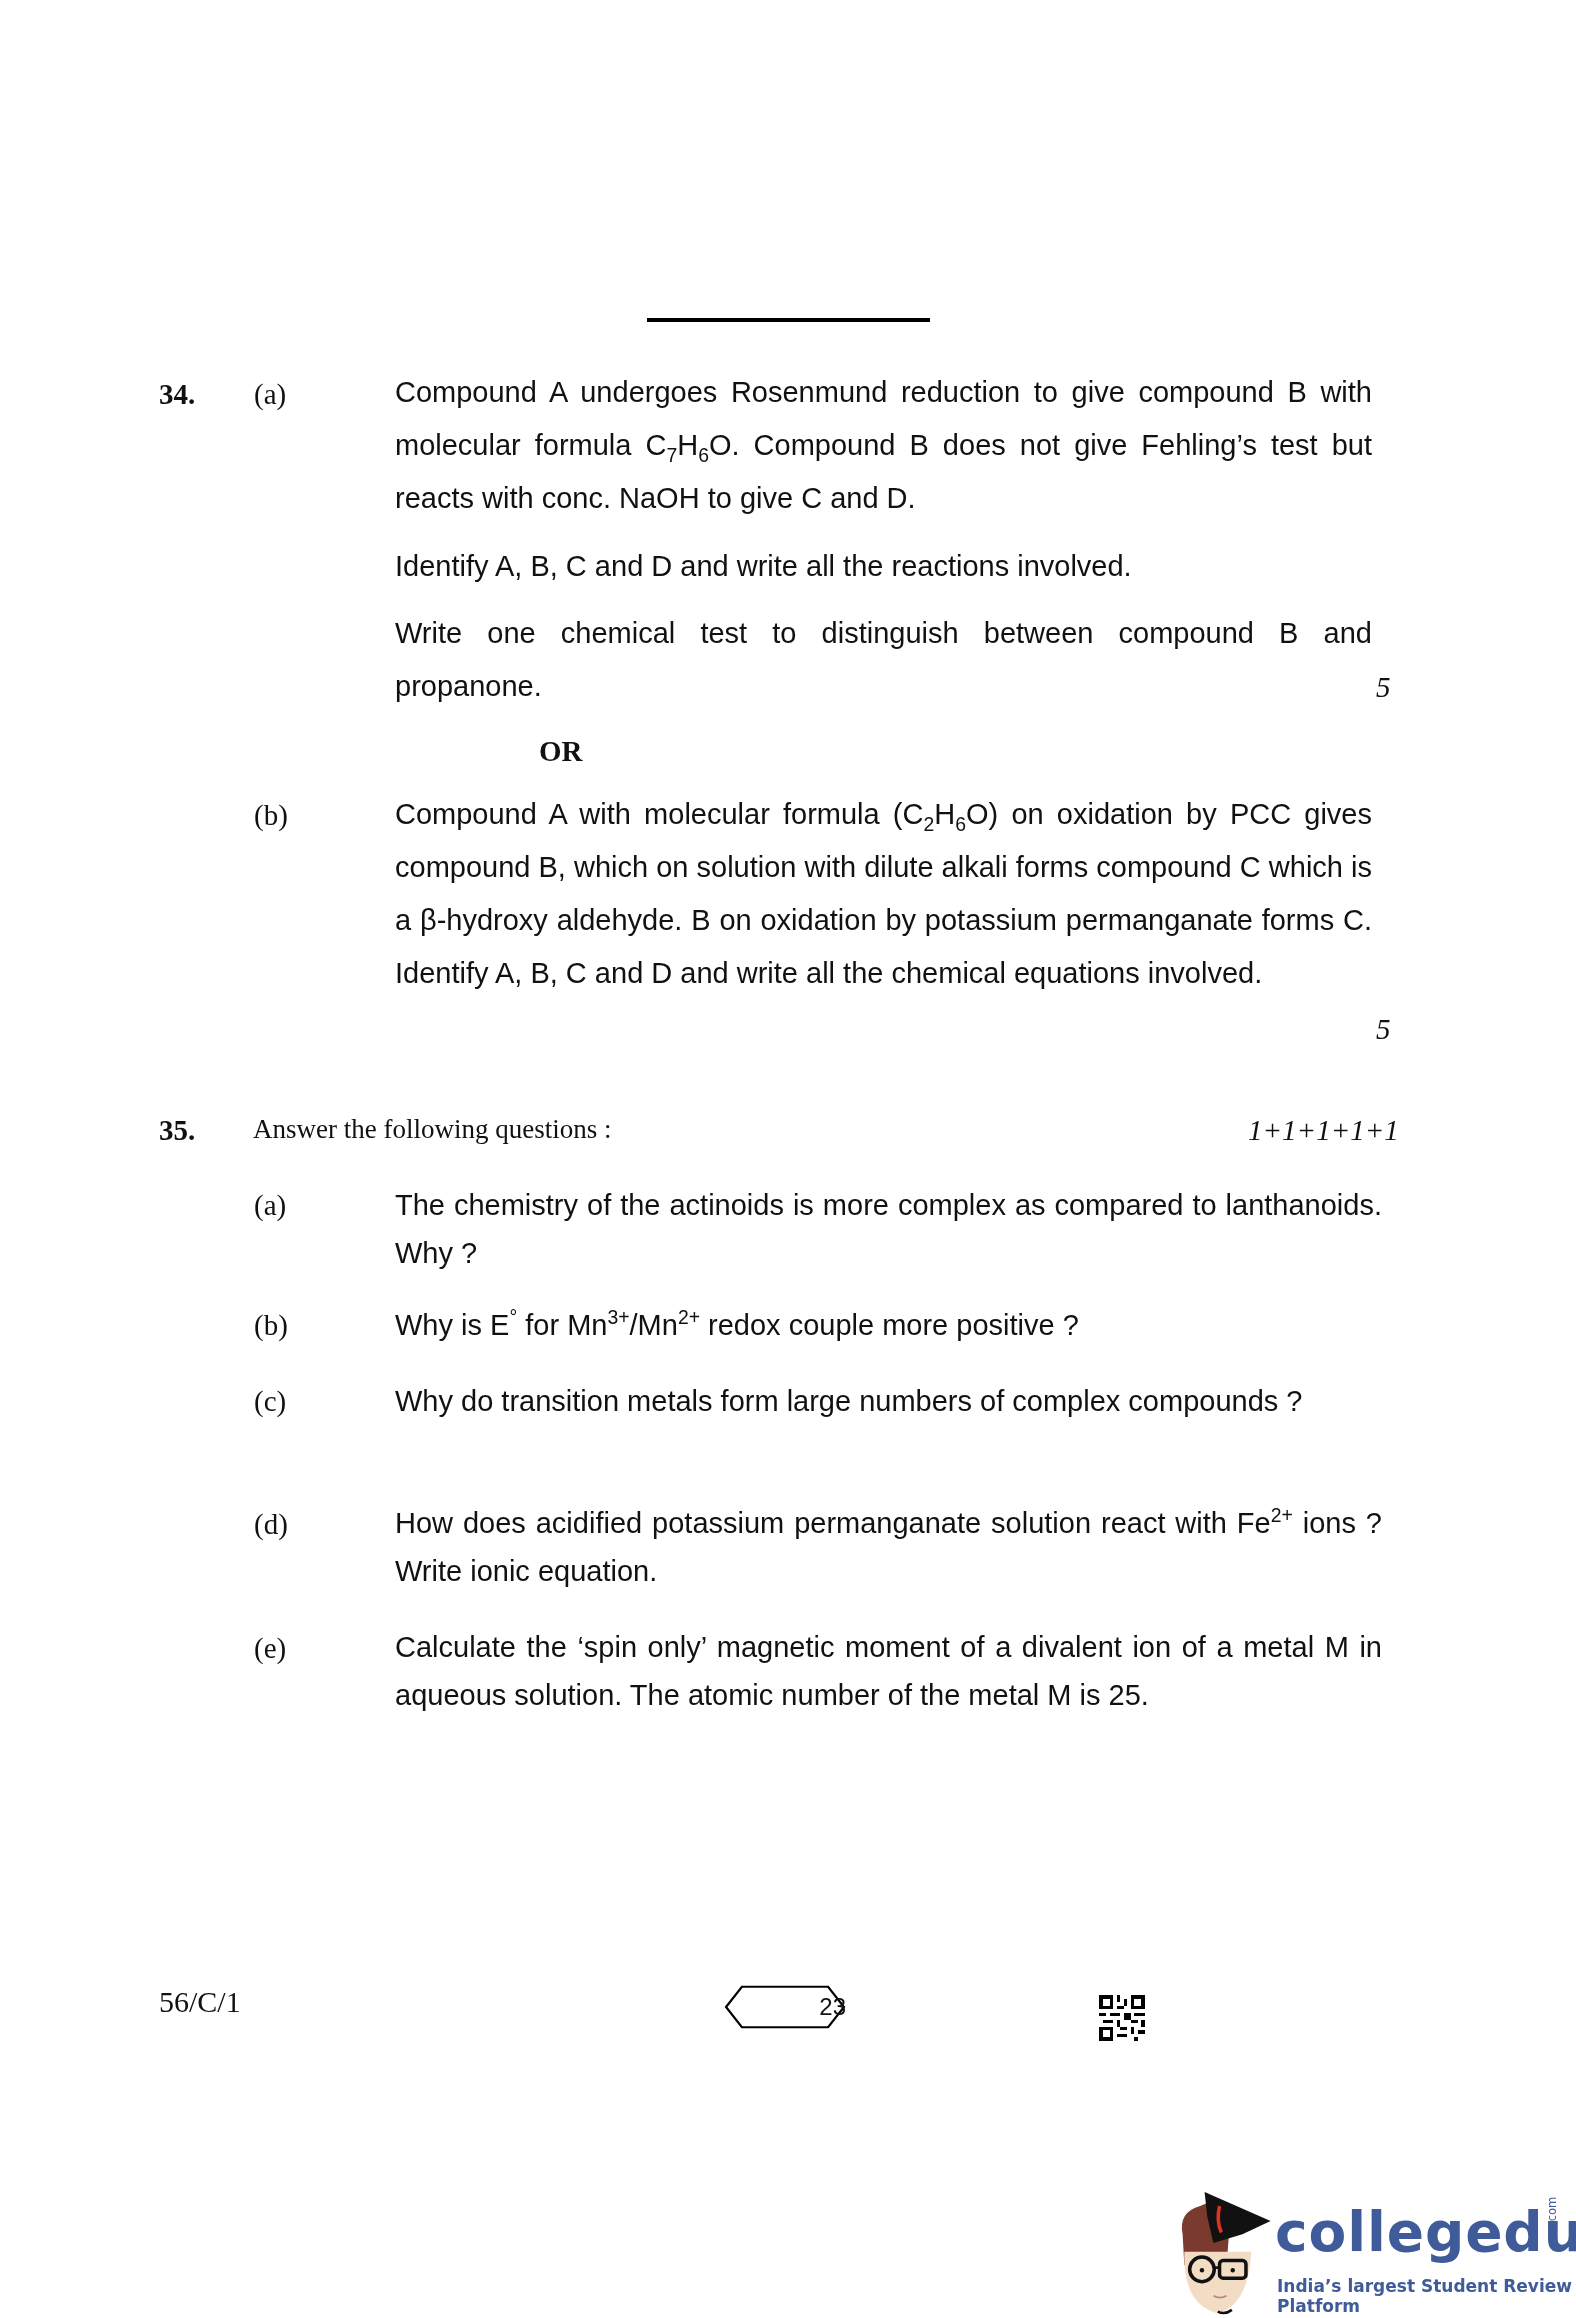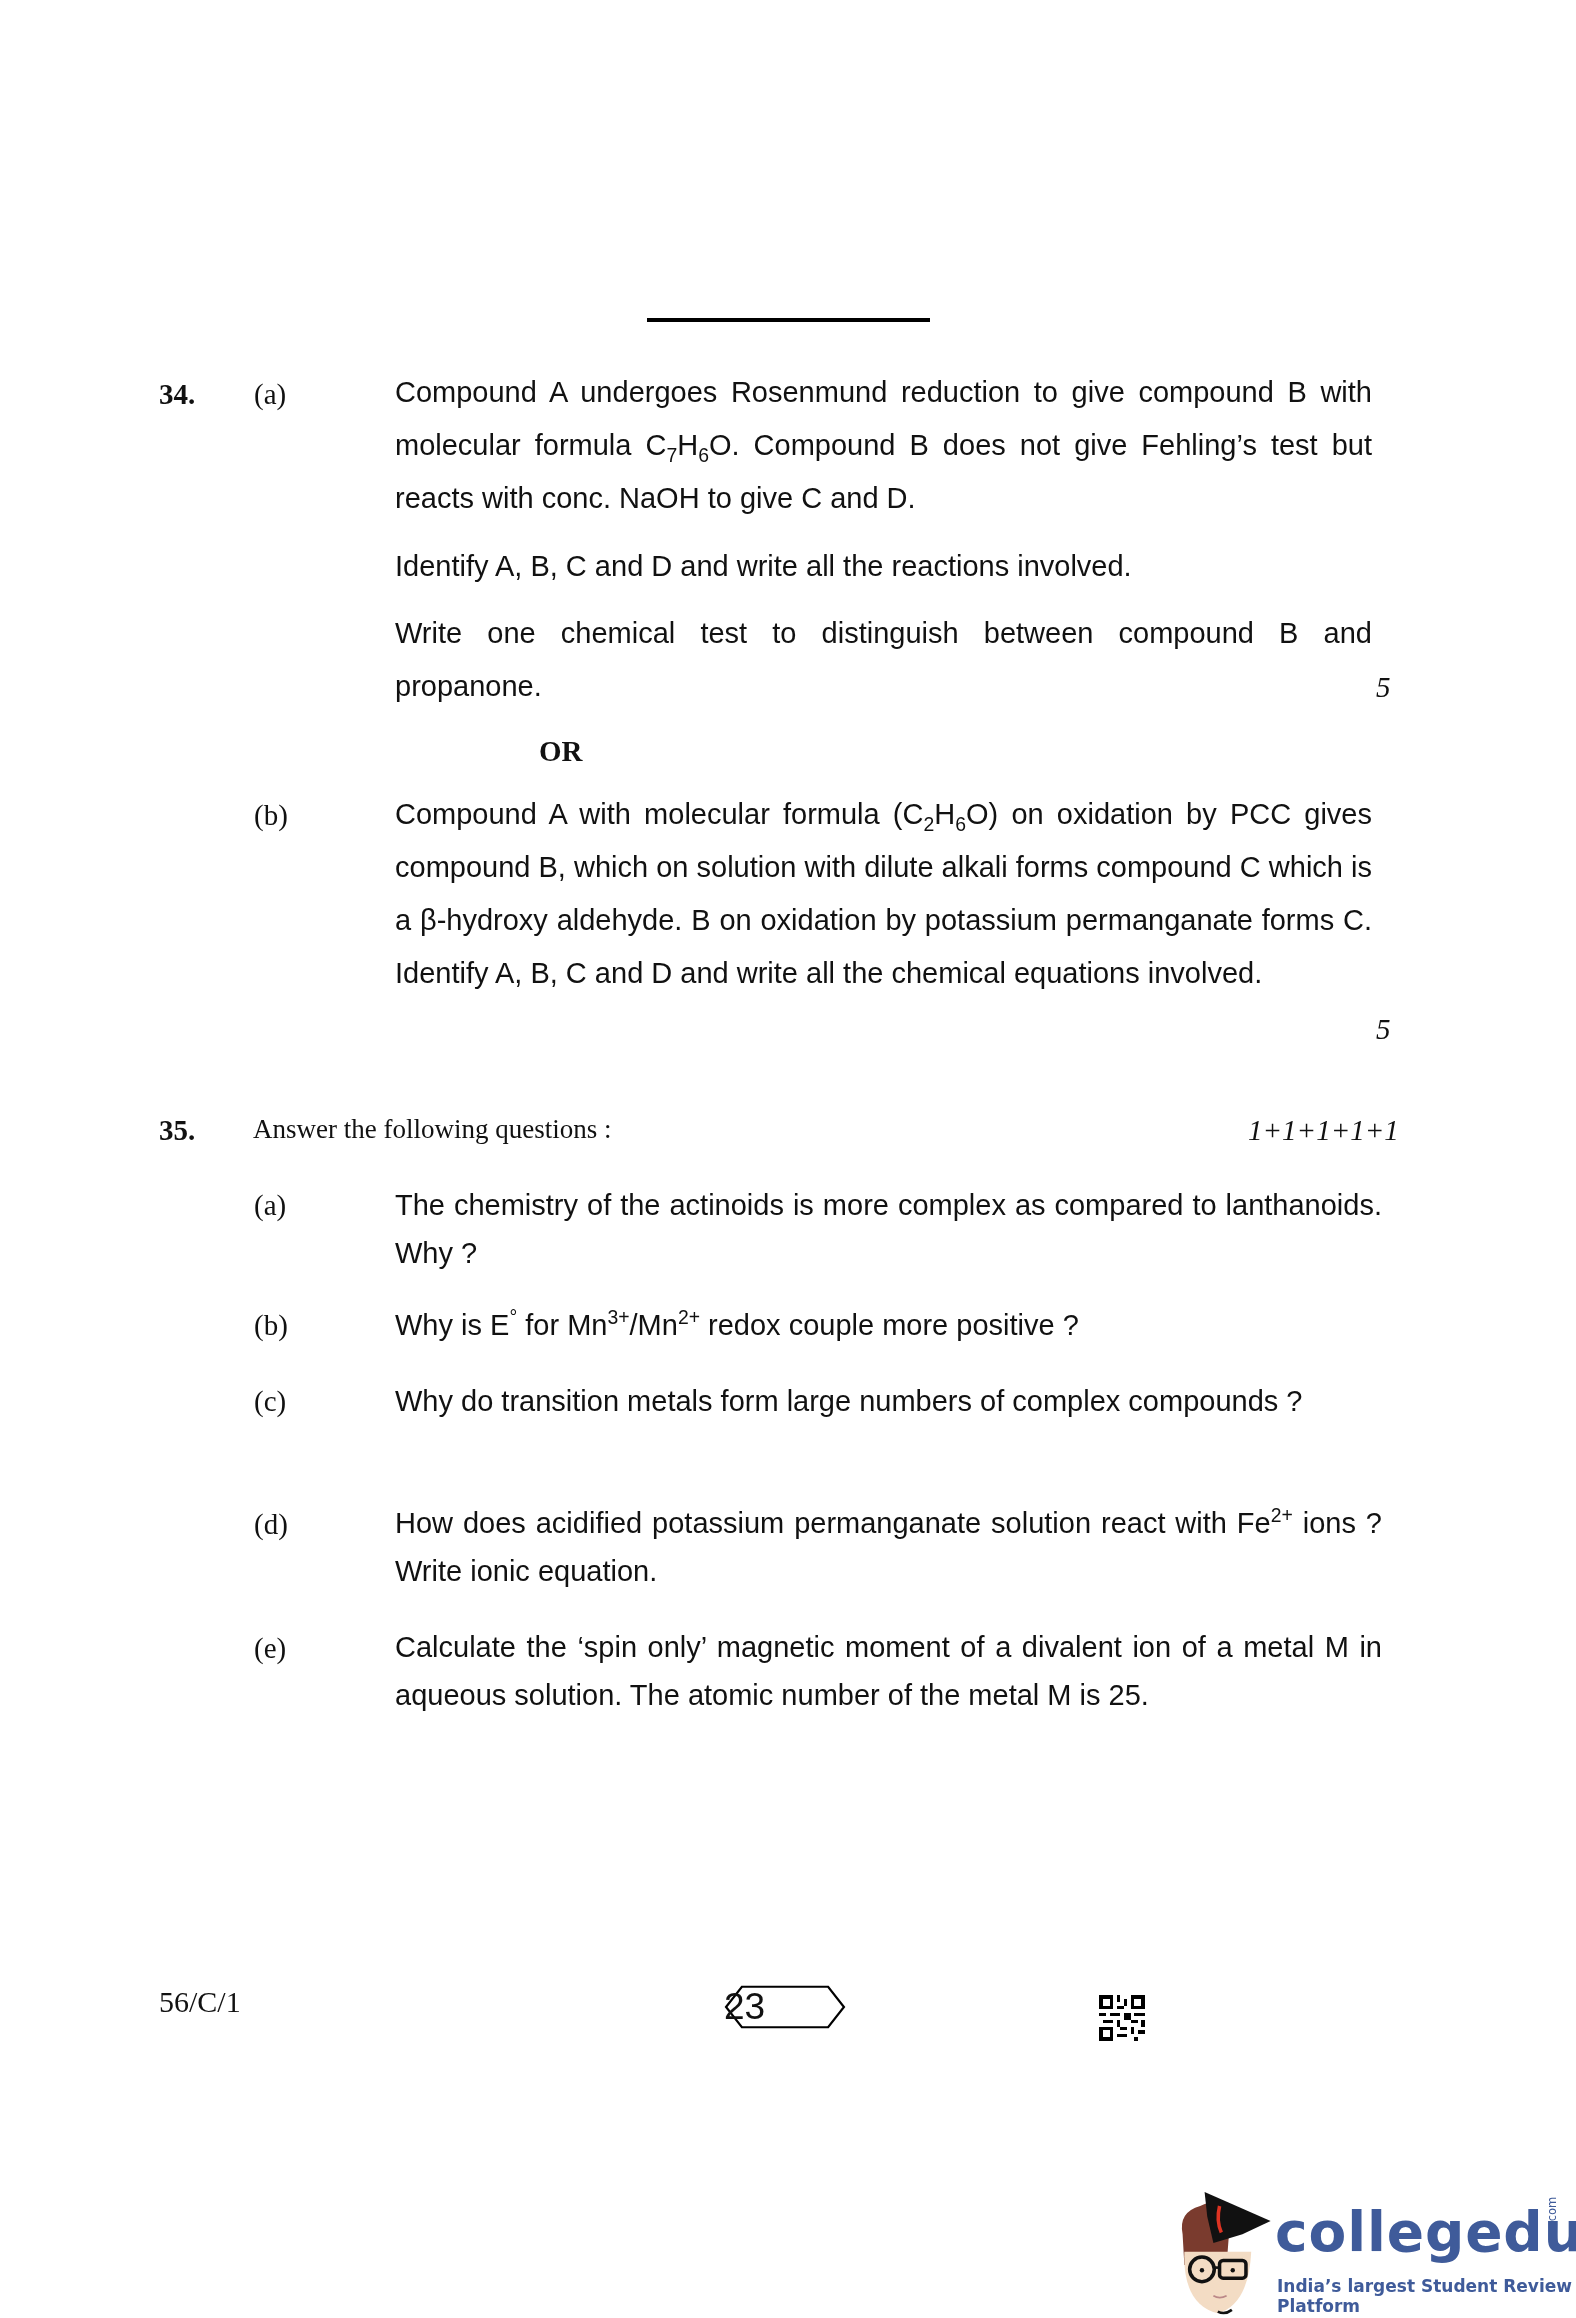--- a/index.html
+++ b/index.html
@@ -12,22 +12,22 @@
   .para { position: absolute; left: 347px; width: 977px; font-size: 29px; line-height: 53px;
           text-align: justify; text-align-last: left; font-family: Liberation Sans, sans-serif; margin-left: 48px; }
   .para.tight { line-height: 48px; width: 987px; }
   .mark { position: absolute; font-style: italic; font-size: 29px; font-family: "Liberation Serif", serif; }
   .or { position: absolute; left: 539px; font-weight: bold; font-size: 29px; font-family: "Liberation Serif", serif; }
   .head { position: absolute; left: 253px; font-size: 27px; font-family: "Liberation Serif", serif; }
   sub, sup { font-size: 19.4px; line-height: 0; }
   .footer-code { position: absolute; left: 159px; top: 1985px; font-family: Liberation Serif, serif; font-size: 30px; }
   .hex { position: absolute; left: 724px; top: 1985px; width: 122px; height: 44px; }
   .hex svg { position: absolute; left: 0; top: 0; }
-  .hex span { position: absolute; left: 0; top: 0; width: 122px; height: 44px; line-height: 44px; text-align: left;
-              font-family: "Liberation Sans", sans-serif; font-size: 37px; }
+  .hex span { position: absolute; left: 0; top: 0; width: 122px; height: 44px; line-height: 44px; text-align: right;
+              font-family: "Liberation Sans", sans-serif; font-size: 24px; }
   .qr { position: absolute; left: 1099px; top: 1994px; width: 46px; height: 48px; }
   .logo { position: absolute; left: 1165px; top: 2181px; width: 411px; height: 138px; }
   .logo-text { position: absolute; left: 110px; top: 19.4px; font-family: "DejaVu Sans", sans-serif; font-weight: bold;
                font-size: 55px; color: #3f5b9a; letter-spacing: 0.9px; }
   .logo-com { position: absolute; left: 380px; top: 44px; font-family: "DejaVu Sans", sans-serif; font-size: 11.5px;
               color: #3f5b9a; transform: rotate(-90deg); transform-origin: left top; }
   .logo-tag { position: absolute; left: 112px; top: 95px; font-family: "DejaVu Sans", sans-serif; font-weight: bold;
               font-size: 17px; color: #3f5b9a; }
 </style>
 </head>

